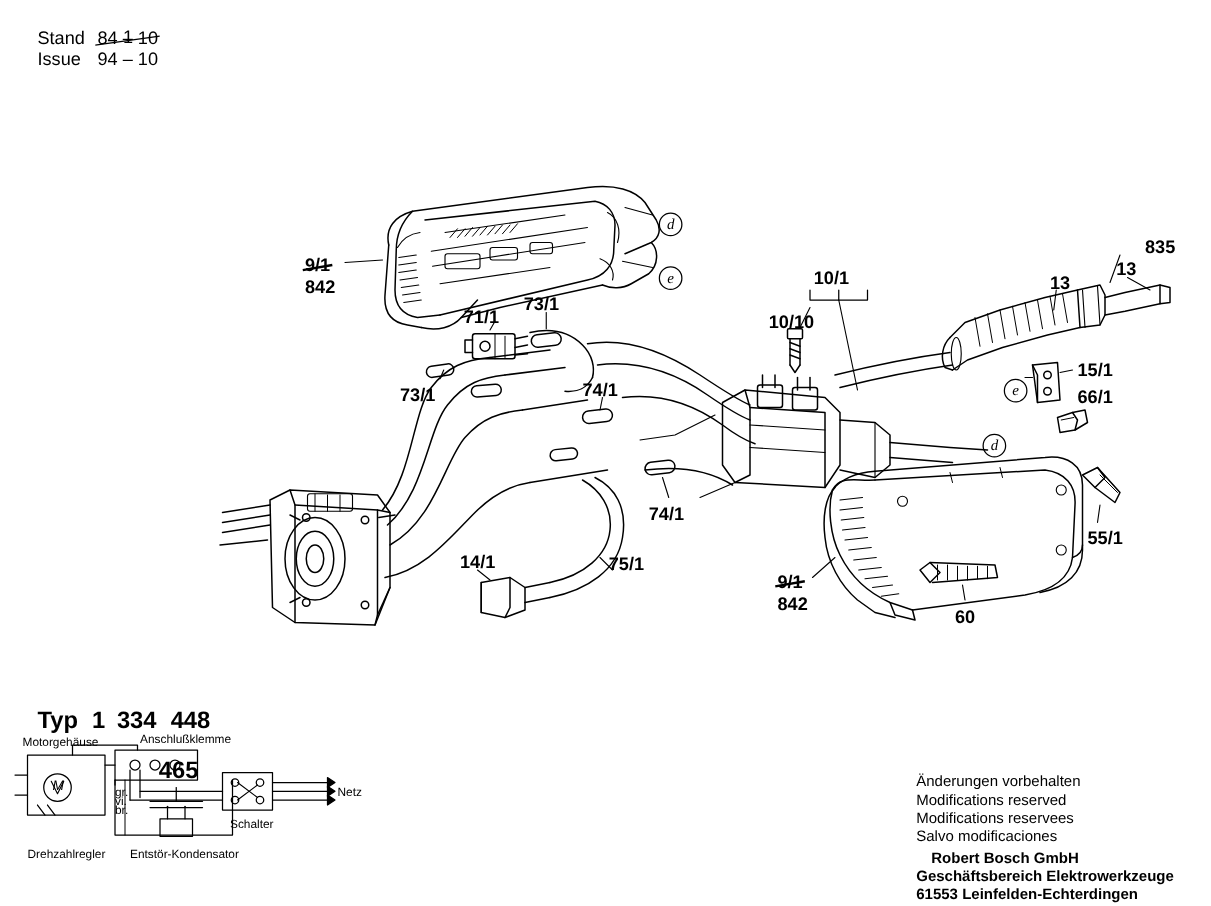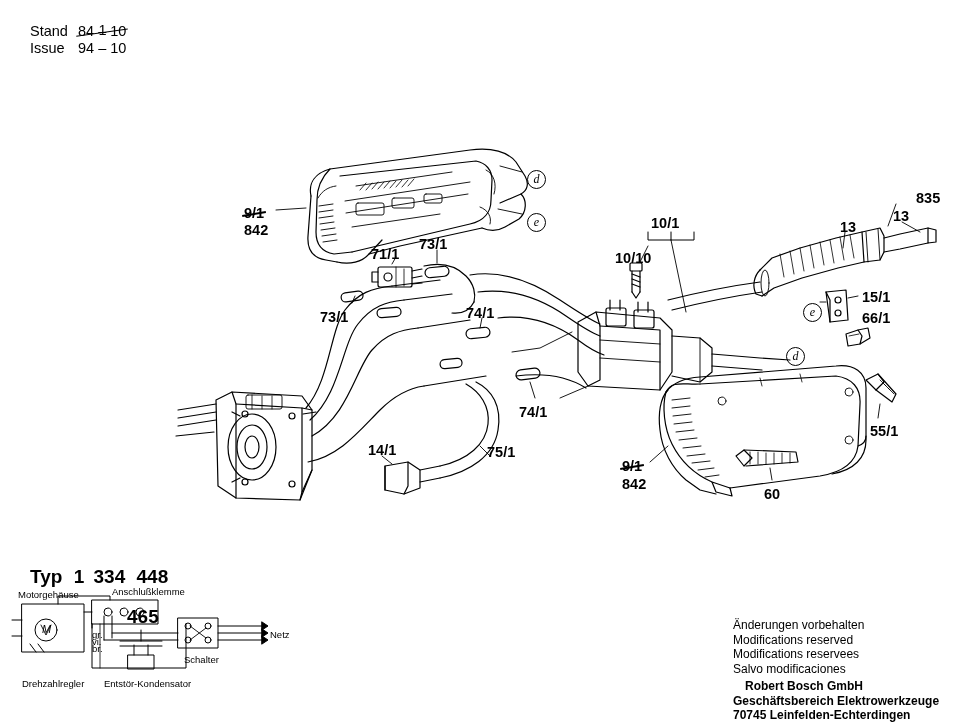--- a/index.html
+++ b/index.html
@@ -492,16 +492,16 @@
   <div class="wd-txt" style="left:104px;top:678px;">Entstör-Kondensator</div>
   <div class="wd-txt" style="left:22px;top:678px;">Drehzahlregler</div>
 
   <div id="footer">
     <div>Änderungen vorbehalten</div>
     <div>Modifications reserved</div>
     <div>Modifications reservees</div>
     <div>Salvo modificaciones</div>
     <div class="bold" style="margin-top:3px;padding-left:12px;">Robert Bosch GmbH</div>
     <div class="bold">Geschäftsbereich Elektrowerkzeuge</div>
-    <div class="bold">70745 Leinfelden-Echterdingen</div>
+    <div class="bold">61553 Leinfelden-Echterdingen</div>
   </div>
 
 </div>
 
 </body></html>

